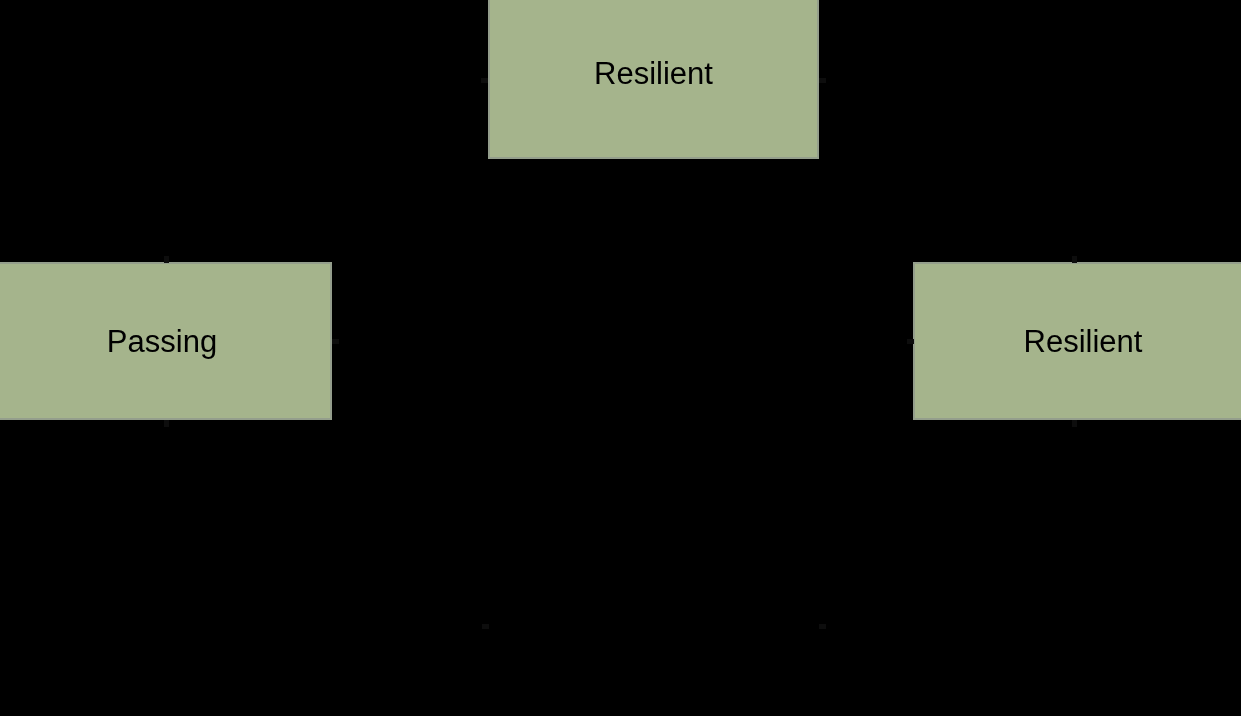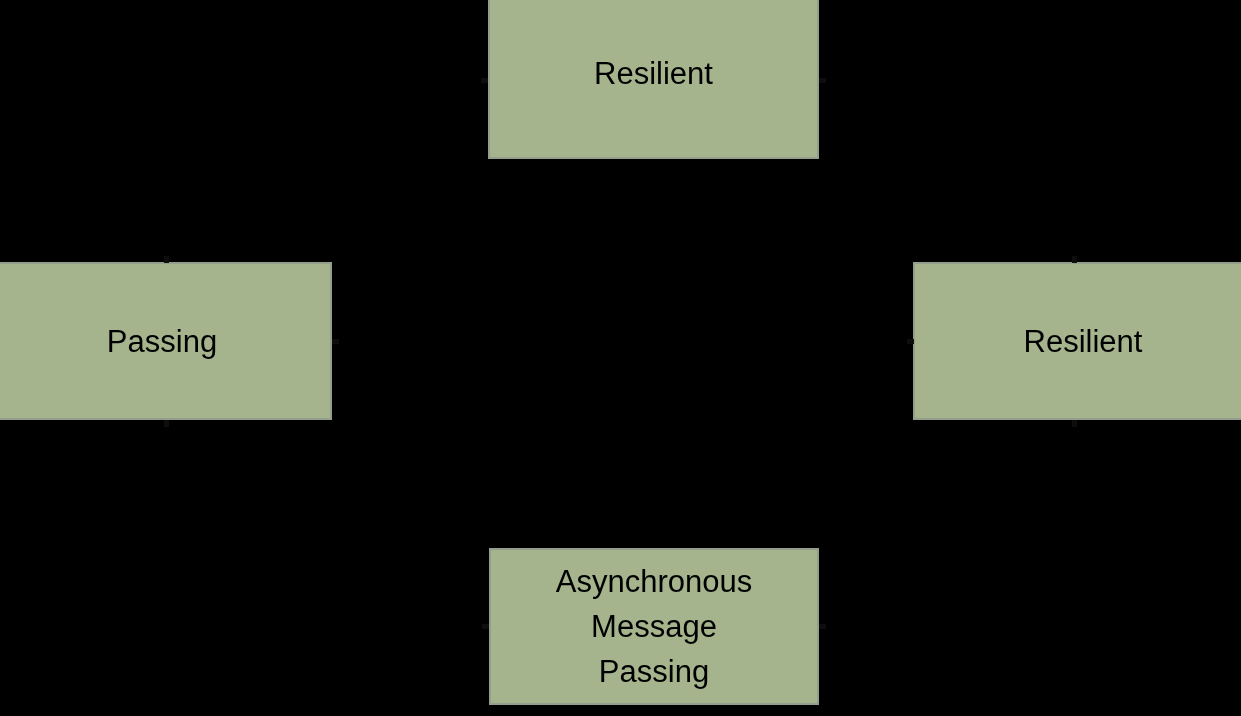--- a/index.html
+++ b/index.html
@@ -121,21 +121,16 @@
   <span class="stub stub-v" style="left:164px; top:420px;"></span>
   <span class="stub stub-h" style="left:332px; top:339px;"></span>
 
   <div class="node" id="node-resilient">
     <span class="node-label">Resilient</span>
   </div>
   <span class="stub stub-v" style="left:1072px; top:256px;"></span>
   <span class="stub stub-v" style="left:1072px; top:420px;"></span>
   <span class="stub stub-h" style="left:907px; top:339px;"></span>
 
-  <div class="node" id="node-async">
-    <span class="node-label">Asynchronous
-Message
-Passing</span>
-  </div>
   <span class="stub stub-h" style="left:482px; top:624px;"></span>
   <span class="stub stub-h" style="left:819px; top:624px;"></span>
 
 </div>
 
 </body></html>

